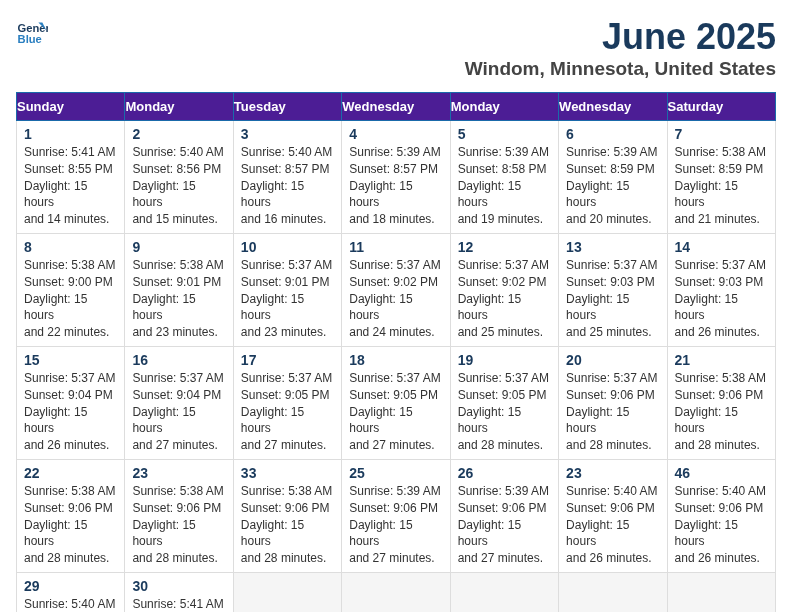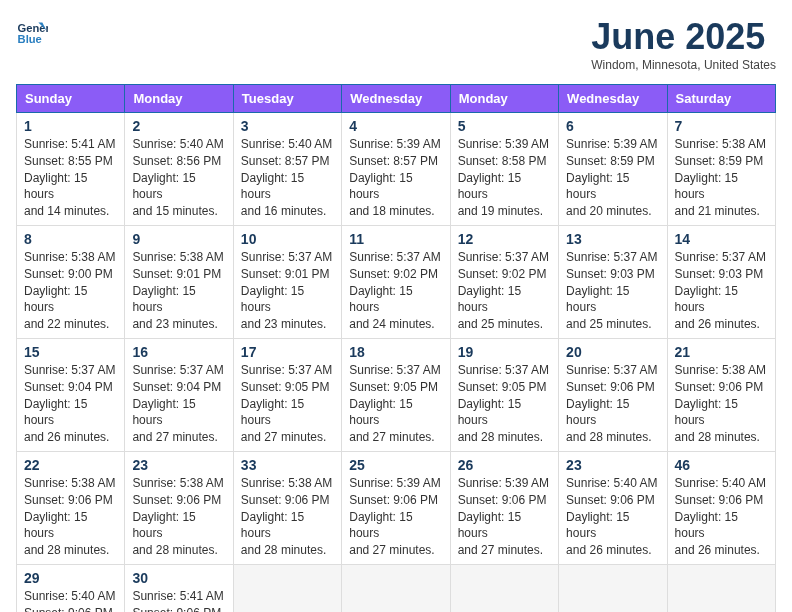--- a/index.html
+++ b/index.html
@@ -19,42 +19,43 @@
     .logo {
       display: flex;
       align-items: center;
       gap: 4px;
     }
     .logo-icon {
       width: 32px;
       height: 32px;
     }
     .title-area {
-      text-align: left;
+      text-align: right;
     }
     .month-title {
       font-size: 36px;
       font-weight: bold;
       color: #1a3a5c;
     }
     .location-title {
-      font-size: 12px;
+      font-size: 19px;
       color: #444;
+      font-weight: bold;
     }
     .calendar {
       width: 100%;
       border-collapse: collapse;
       border: 1px solid #ccc;
     }
     .calendar th {
-      background-color: #8b5cf6;
+      background-color: #4c1d95;
       color: #fff;
       font-size: 13px;
       font-weight: bold;
-      padding: 6px 8px;
+      padding: 6px 0;
       text-align: left;
       border: 1px solid #1a6aaa;
     }
     .calendar td {
       vertical-align: top;
       padding: 5px 7px;
       border: 1px solid #ddd;
       background: #fff;
       width: 108px;
       min-height: 80px;

